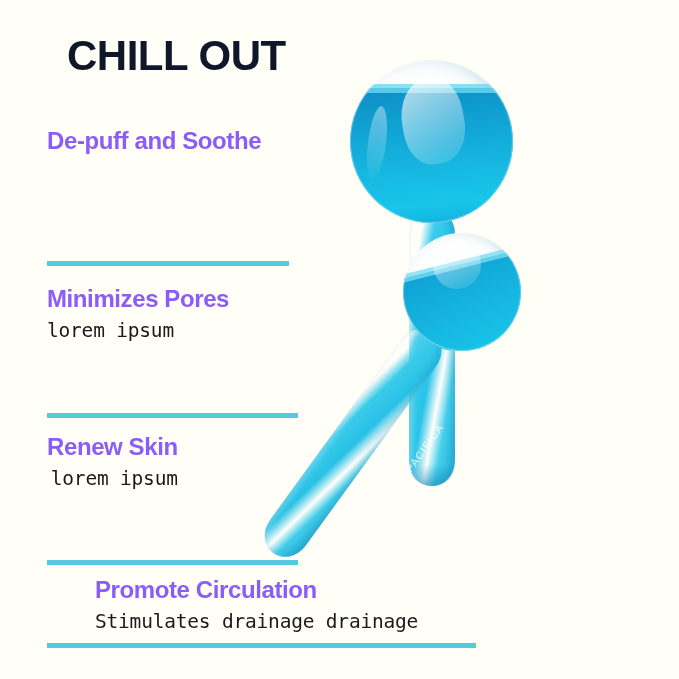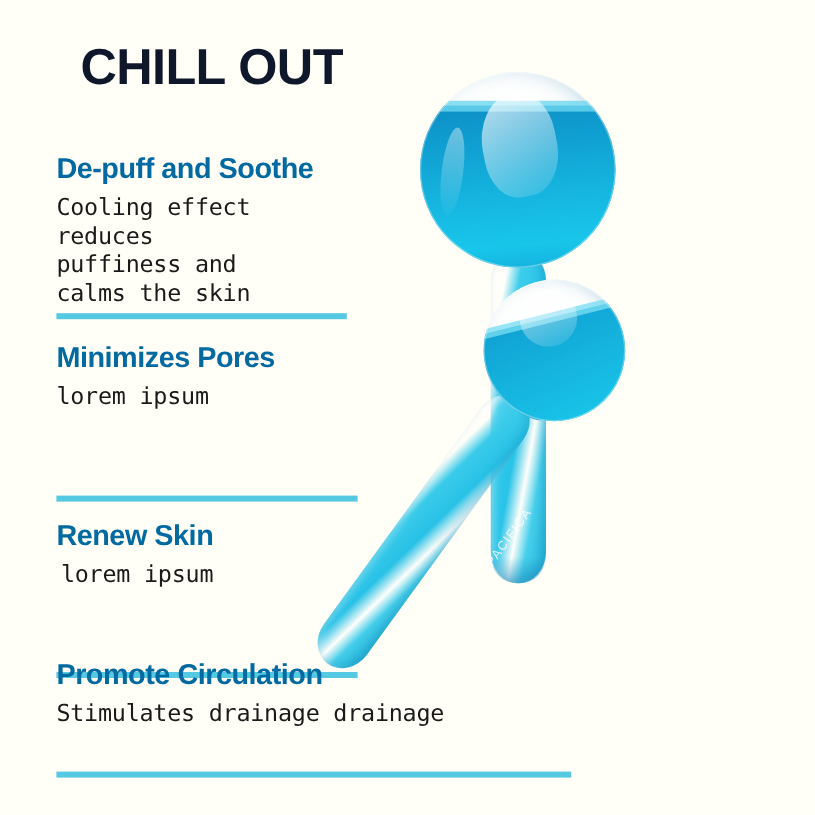--- a/index.html
+++ b/index.html
@@ -48,21 +48,21 @@
   .benefit {
     position: absolute;
     left: 0;
   }
 
   .benefit-heading {
     font-family: "Liberation Sans", sans-serif;
     font-weight: bold;
     font-size: 24px;
     letter-spacing: -0.4px;
-    color: #0369a1;
+    color: #8b5cf6;
     line-height: 1.12;
     white-space: nowrap;
     margin: 0;
   }
 
   .benefit-body {
     font-family: "DejaVu Sans Mono", monospace;
     font-size: 19.5px;
     color: #1a1a1a;
     line-height: 1.23;
@@ -82,21 +82,21 @@
   
   .benefit-1 { top: 128px; }
   .divider-1 { top: 261px; width: 242px; }
 
   .benefit-2 { top: 286px; }
   .divider-2 { top: 413px; width: 251px; }
 
   .benefit-3 { top: 434px; text-align: right; }
   .divider-3 { top: 560px; width: 251px; }
 
-  .benefit-4 { top: 550px; }
+  .benefit-4 { top: 577px; margin-left: 48px; }
   .divider-4 { top: 643px; width: 429px; }
 
   
   .product-stage {
     position: absolute;
     left: 300px;
     top: 40px;
     width: 379px;
     height: 590px;
     z-index: 2;
@@ -362,24 +362,20 @@
     </div>
 
   </div>
 
   <div class="text-column">
 
     <div class="main-title">CHILL OUT</div>
 
     <div class="benefit benefit-1">
       <div class="benefit-heading">De-puff and Soothe</div>
-      <div class="benefit-body">Cooling effect
-reduces
-puffiness and
-calms the skin</div>
     </div>
     <div class="divider divider-1"></div>
 
     <div class="benefit benefit-2">
       <div class="benefit-heading">Minimizes Pores</div>
       <div class="benefit-body">lorem ipsum</div>
     </div>
     <div class="divider divider-2"></div>
 
     <div class="benefit benefit-3">

